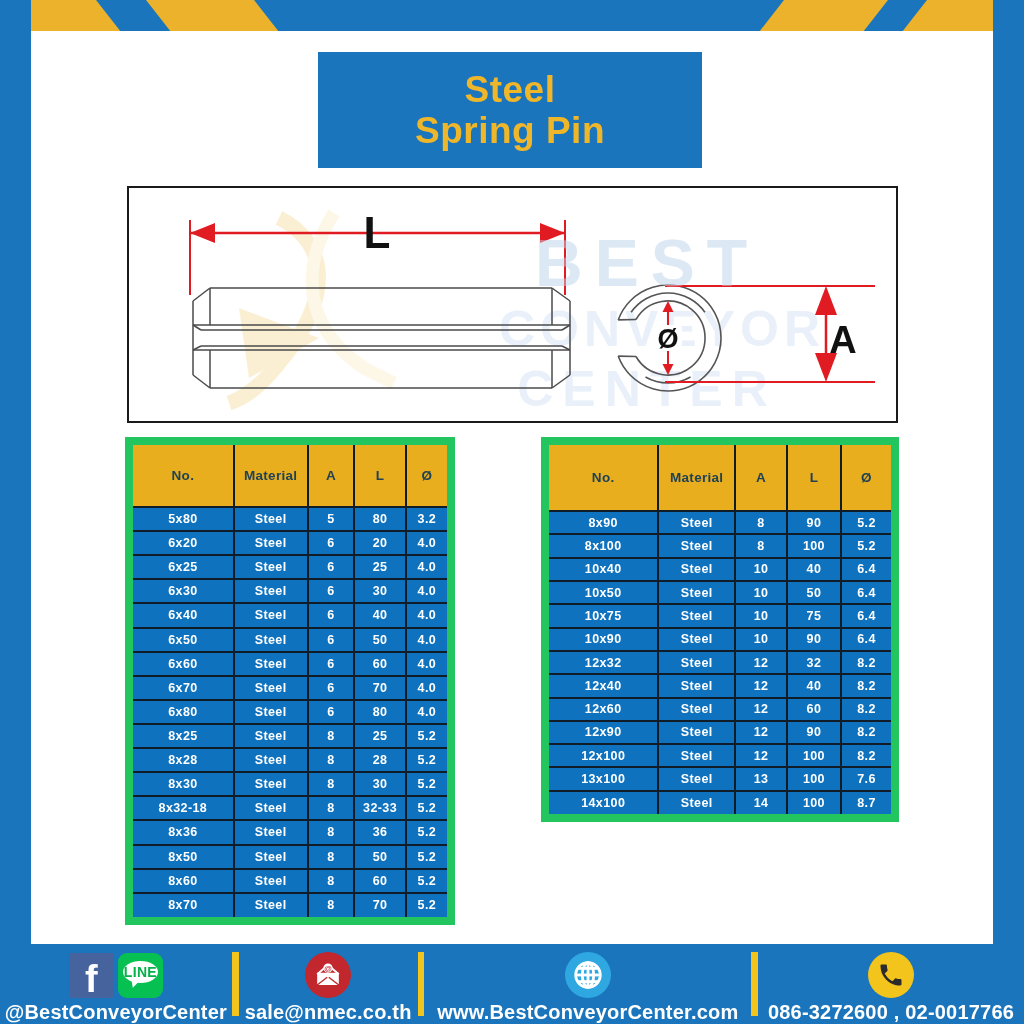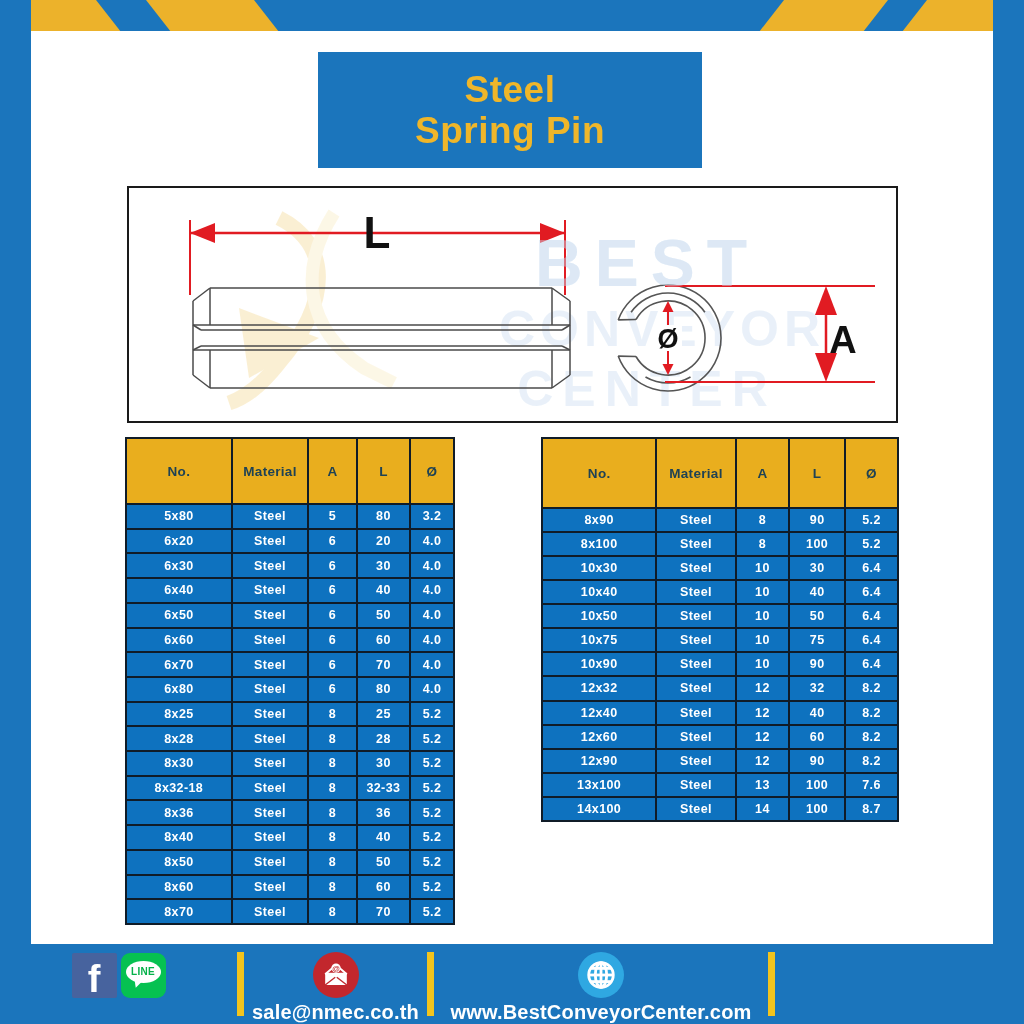--- a/index.html
+++ b/index.html
@@ -36,21 +36,21 @@
   #diagram-box{
     position:absolute;left:127px;top:186px;width:767px;height:233px;
     border:2px solid #1a1a1a;background:#fff;
   }
   
   .spec-table-wrap{position:absolute;}
   #table-left{left:125px;top:437px;width:330px;height:488px;}
   #table-right{left:541px;top:437px;width:358px;height:385px;}
   table.spec{
     border-collapse:collapse;width:100%;height:100%;table-layout:fixed;
-    border:1px solid #22c55e;
+    border:8px solid #22c55e;
   }
   table.spec th{
     background:#e9ae1e;color:#1f4254;font-size:13.5px;font-weight:bold;
     border:2px solid #101c28;text-align:center;letter-spacing:.3px;
   }
   table.spec td{
     background:#0e72bf;color:#ffffff;font-size:12.5px;font-weight:bold;
     border:2px solid #101c28;text-align:center;letter-spacing:.4px;
   }
   #table-left thead tr{height:66px;}
@@ -85,21 +85,21 @@
     width:45px;height:45px;background:#47639e;border-radius:2px;
     color:#fff;font-size:38px;font-weight:bold;text-align:center;
     line-height:52px;overflow:hidden;
   }
   .line-icon{
     position:relative;width:45px;height:45px;background:#06c151;border-radius:9px;
   }
   .line-bubble{
     position:absolute;left:5px;top:8px;width:35px;height:22px;background:#fff;
     border-radius:50%;display:flex;align-items:center;justify-content:center;
-    color:#06b14a;font-size:10px;font-weight:bold;letter-spacing:.3px;
+    color:#06b14a;font-size:14px;font-weight:bold;letter-spacing:.3px;
   }
   .line-tail{
     position:absolute;left:12px;top:27px;width:0;height:0;
     border-left:4px solid transparent;border-right:4px solid transparent;
     border-top:8px solid #fff;transform:rotate(18deg);
   }
   .circle-icon{
     width:46px;height:46px;border-radius:50%;
     display:flex;align-items:center;justify-content:center;
   }
@@ -223,20 +223,27 @@
             <td>3.2</td>
           </tr>
           <tr>
             <td>6x20</td>
             <td>Steel</td>
             <td>6</td>
             <td>20</td>
             <td>4.0</td>
           </tr>
           <tr>
+            <td>6x25</td>
+            <td>Steel</td>
+            <td>6</td>
+            <td>25</td>
+            <td>4.0</td>
+          </tr>
+          <tr>
             <td>6x30</td>
             <td>Steel</td>
             <td>6</td>
             <td>30</td>
             <td>4.0</td>
           </tr>
           <tr>
             <td>6x40</td>
             <td>Steel</td>
             <td>6</td>
@@ -297,27 +304,20 @@
             <td>Steel</td>
             <td>8</td>
             <td>32-33</td>
             <td>5.2</td>
           </tr>
           <tr>
             <td>8x36</td>
             <td>Steel</td>
             <td>8</td>
             <td>36</td>
-            <td>5.2</td>
-          </tr>
-          <tr>
-            <td>8x40</td>
-            <td>Steel</td>
-            <td>8</td>
-            <td>40</td>
             <td>5.2</td>
           </tr>
           <tr>
             <td>8x50</td>
             <td>Steel</td>
             <td>8</td>
             <td>50</td>
             <td>5.2</td>
           </tr>
           <tr>
@@ -357,27 +357,20 @@
             <td>5.2</td>
           </tr>
           <tr>
             <td>8x100</td>
             <td>Steel</td>
             <td>8</td>
             <td>100</td>
             <td>5.2</td>
           </tr>
           <tr>
-            <td>10x30</td>
-            <td>Steel</td>
-            <td>10</td>
-            <td>30</td>
-            <td>6.4</td>
-          </tr>
-          <tr>
             <td>10x40</td>
             <td>Steel</td>
             <td>10</td>
             <td>40</td>
             <td>6.4</td>
           </tr>
           <tr>
             <td>10x50</td>
             <td>Steel</td>
             <td>10</td>
@@ -417,20 +410,27 @@
             <td>Steel</td>
             <td>12</td>
             <td>60</td>
             <td>8.2</td>
           </tr>
           <tr>
             <td>12x90</td>
             <td>Steel</td>
             <td>12</td>
             <td>90</td>
+            <td>8.2</td>
+          </tr>
+          <tr>
+            <td>12x100</td>
+            <td>Steel</td>
+            <td>12</td>
+            <td>100</td>
             <td>8.2</td>
           </tr>
           <tr>
             <td>13x100</td>
             <td>Steel</td>
             <td>13</td>
             <td>100</td>
             <td>7.6</td>
           </tr>
           <tr>
@@ -446,20 +446,21 @@
 
   <div id="footer">
     <div class="f-section" id="f-social">
       <div class="icon-row">
         <div class="fb-icon">f</div>
         <div class="line-icon">
           <div class="line-bubble">LINE</div>
           <div class="line-tail"></div>
         </div>
       </div>
+      <div class="f-label">@BestConveyorCenter</div>
     </div>
     <div class="f-divider"></div>
 
     <div class="f-section" id="f-email">
       <div class="icon-row">
         <div class="circle-icon mail-circle">
           <svg width="34" height="34" viewBox="0 0 44 44">
             <polyline points="8,21 22,9 36,21" fill="none" stroke="#fff" stroke-width="2.5"></polyline>
             <rect x="8" y="19" width="28" height="16" fill="#fff" rx="1"></rect>
             <line x1="8" y1="35" x2="21" y2="25" stroke="#c2272d" stroke-width="1.8"></line>
@@ -483,15 +484,25 @@
             <line x1="7.5" y1="11" x2="28.5" y2="11" stroke="#fff" stroke-width="3"></line>
             <line x1="7.5" y1="25" x2="28.5" y2="25" stroke="#fff" stroke-width="3"></line>
             <line x1="18" y1="5" x2="18" y2="31" stroke="#fff" stroke-width="3"></line>
           </svg>
         </div>
       </div>
       <div class="f-label">www.BestConveyorCenter.com</div>
     </div>
     <div class="f-divider"></div>
 
+    <div class="f-section" id="f-phone">
+      <div class="icon-row">
+        <div class="circle-icon phone-circle">
+          <svg width="28" height="28" viewBox="0 0 24 24">
+            <path d="M6.62 10.79c1.44 2.83 3.76 5.14 6.59 6.59l2.2-2.21c.27-.27.67-.36 1.02-.24 1.12.37 2.33.57 3.57.57.55 0 1 .45 1 1V20c0 .55-.45 1-1 1-9.39 0-17-7.61-17-17 0-.55.45-1 1-1h3.5c.55 0 1 .45 1 1 0 1.25.2 2.45.57 3.57.11.35.03.74-.25 1.02l-2.2 2.2z" fill="#2b2b2b"></path>
+          </svg>
+        </div>
+      </div>
+      <div class="f-label">086-3272600 , 02-0017766</div>
+    </div>
   </div>
 
 </div>
 
 </body></html>

